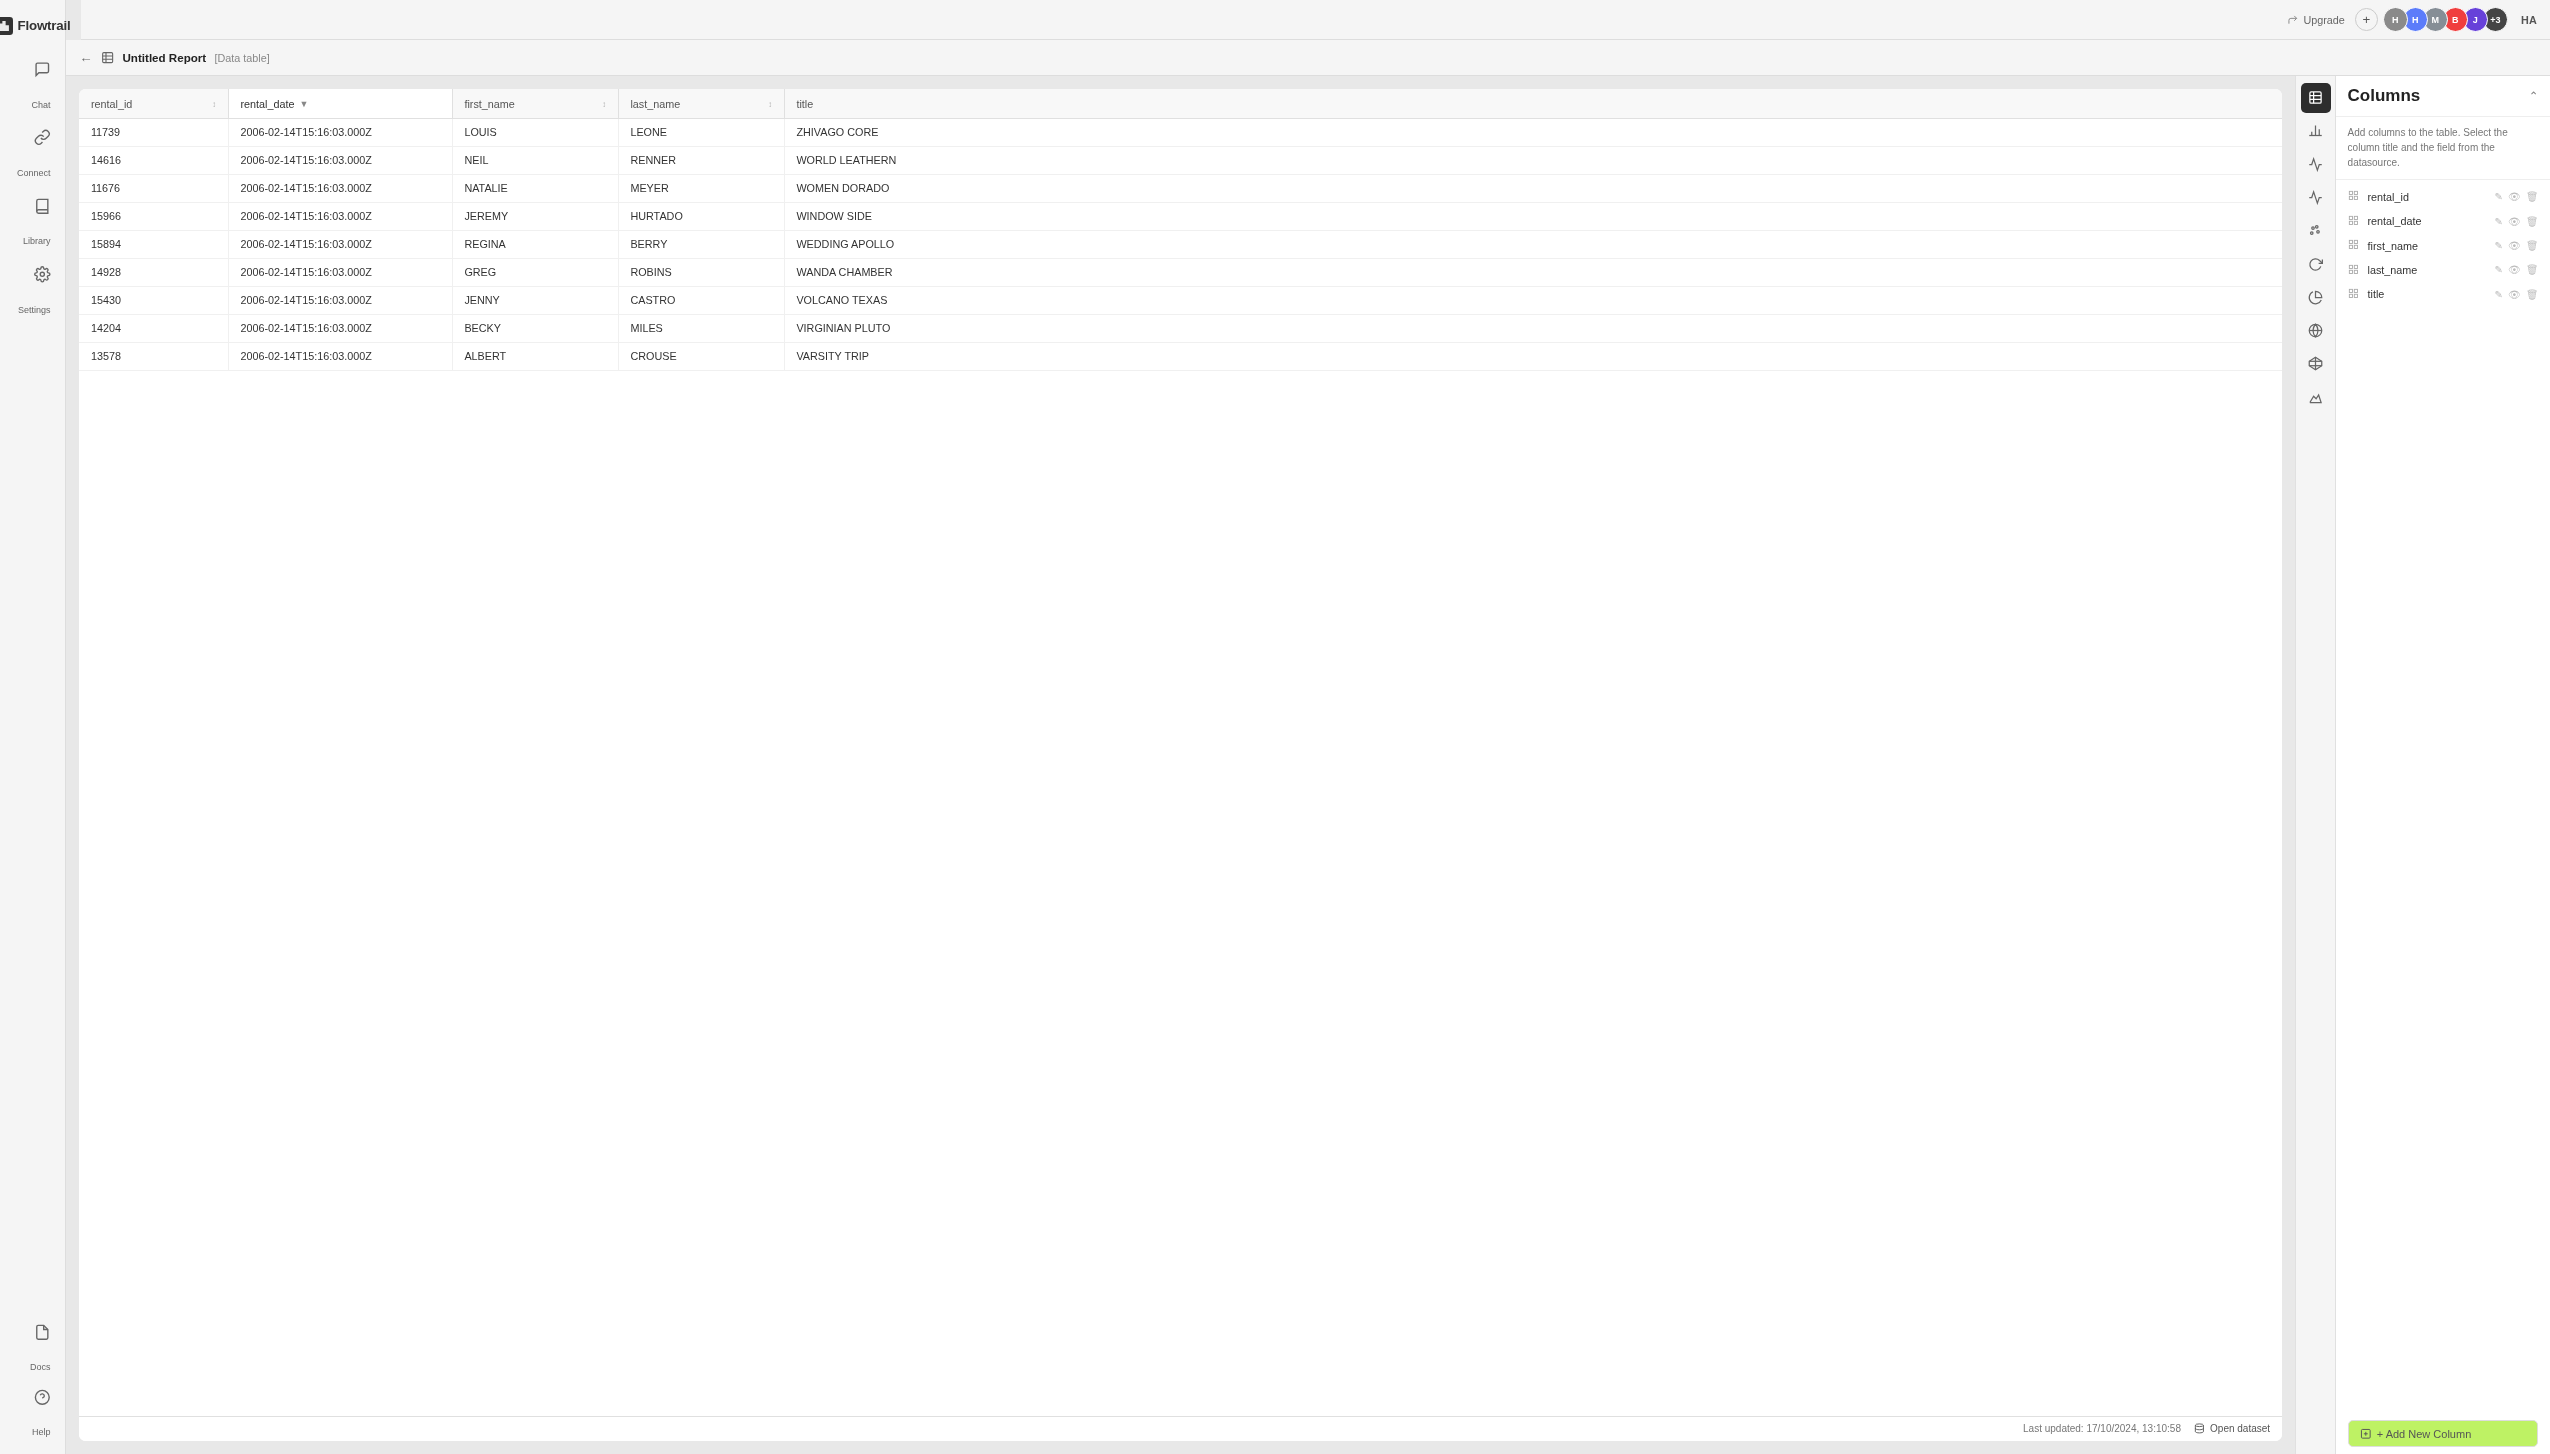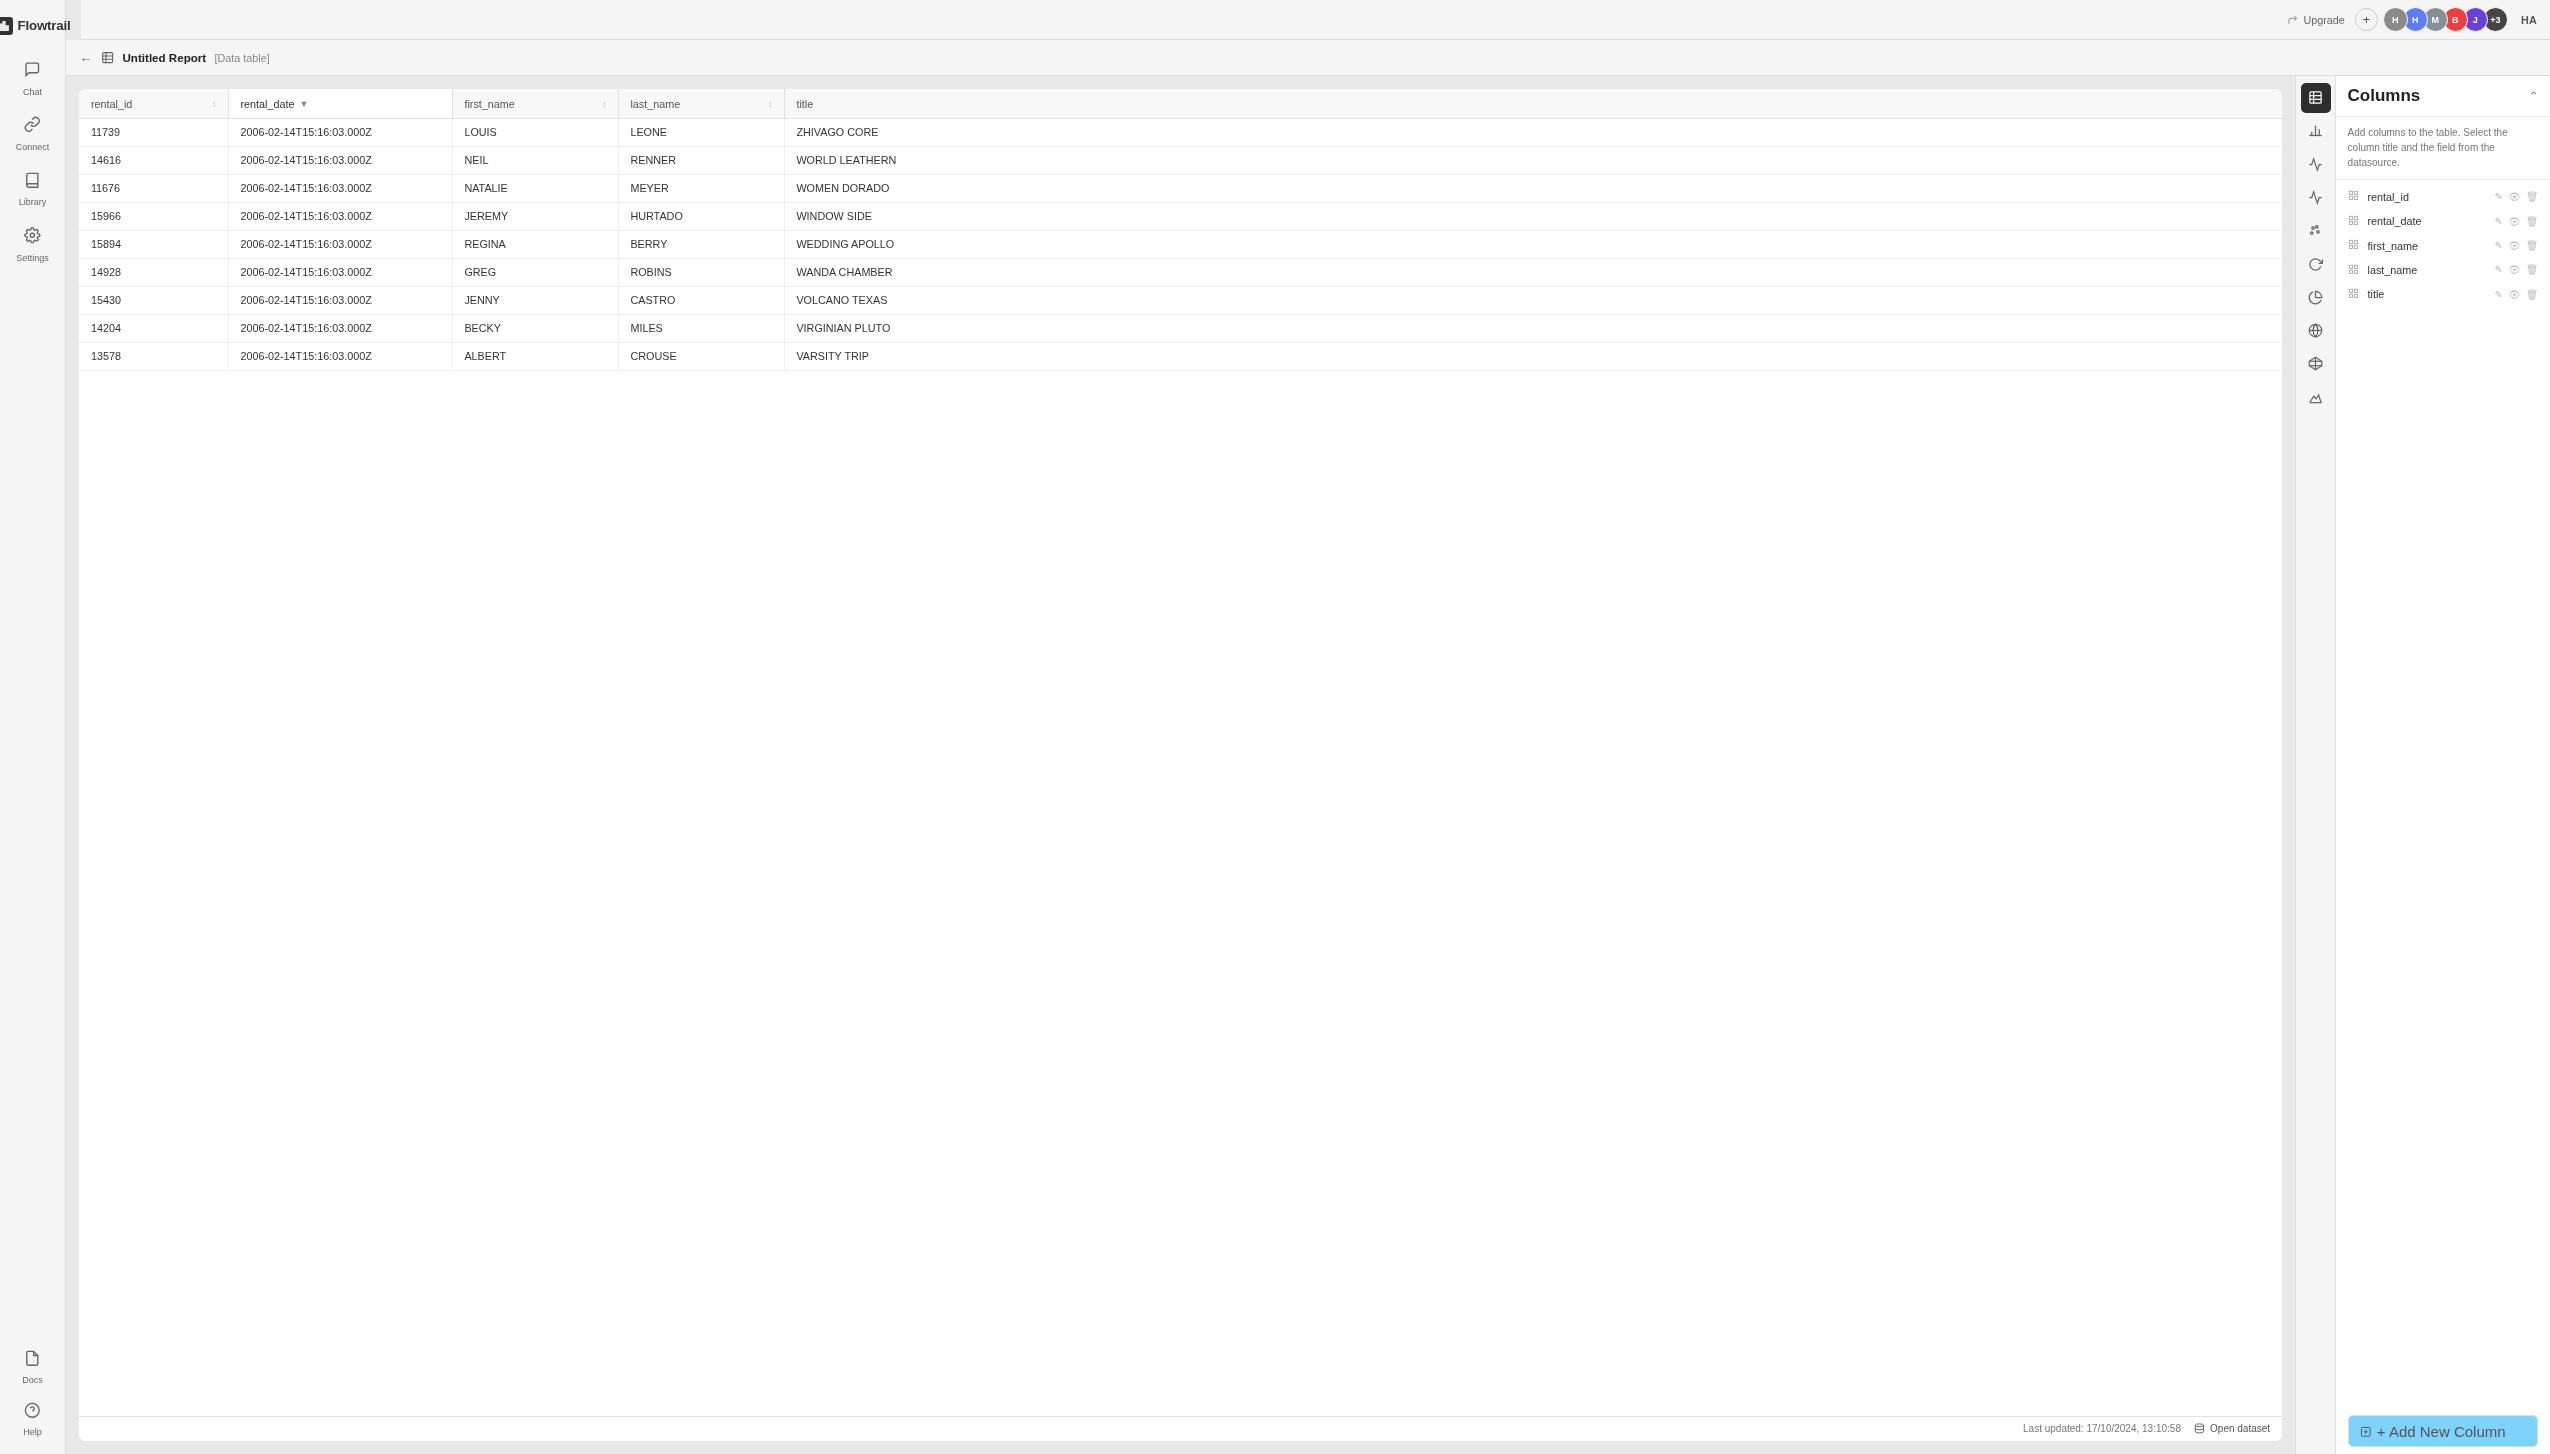--- a/index.html
+++ b/index.html
@@ -30,22 +30,22 @@
       align-items: center;
       gap: 5px;
       padding: 6.6px 0 13.3px;
       font-weight: 700;
       font-size: 11.6px;
       color: #333;
     }
     .sidebar-item {
       display: flex;
       flex-direction: column;
-      align-items: center;
-      gap: 7px;
+      align-items: flex-end;
+      gap: 20px;
       padding: 6.6px 10px;
       border-radius: 6.6px;
       cursor: pointer;
       width: 56px;
       color: #666;
       font-size: 9px;
     }
     .sidebar-item .icon {
       font-size: 15px;
       line-height: 1;
@@ -355,24 +355,24 @@
       align-items: center;
     }
     .col-action-btn {
       color: #bbb;
       font-size: 10px;
       cursor: pointer;
     }
     .add-col-btn {
       margin: 6.6px 11.6px;
       padding: 6.6px 11.6px;
-      background: #7dd3fc;
+      background: #bef264;
       border: 0.8px solid #ddd;
       border-radius: 5px;
-      font-size: 15px;
+      font-size: 11px;
       color: #555;
       cursor: pointer;
       display: flex;
       align-items: center;
       gap: 5px;
       text-align: left;
     }
 
     
     .table-scroll-wrap {

